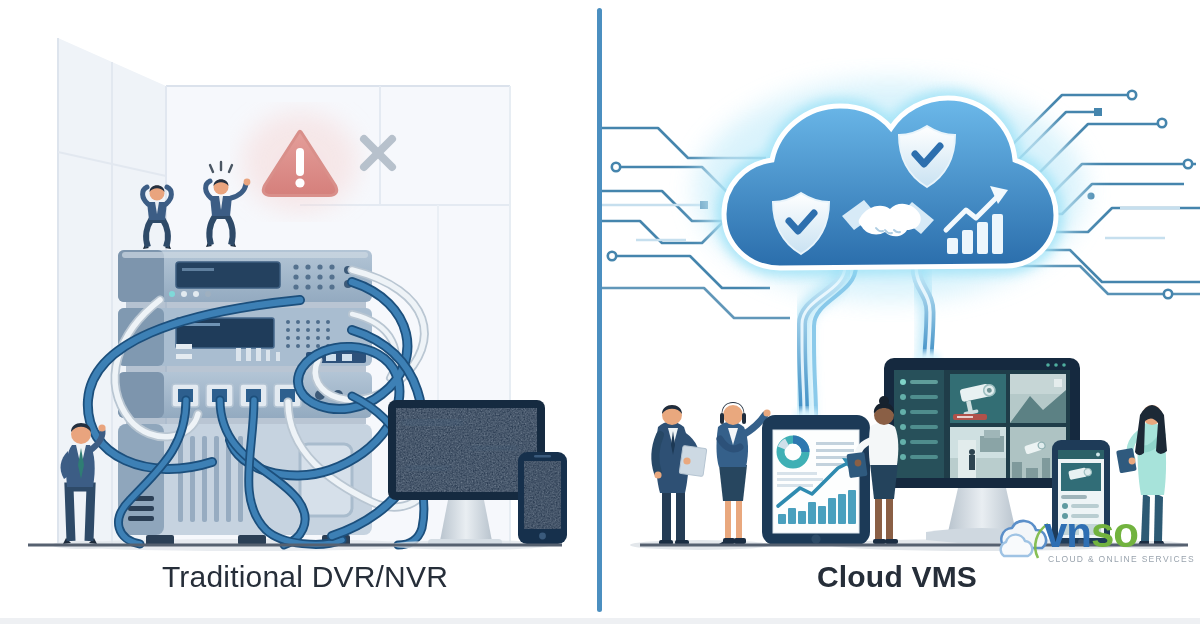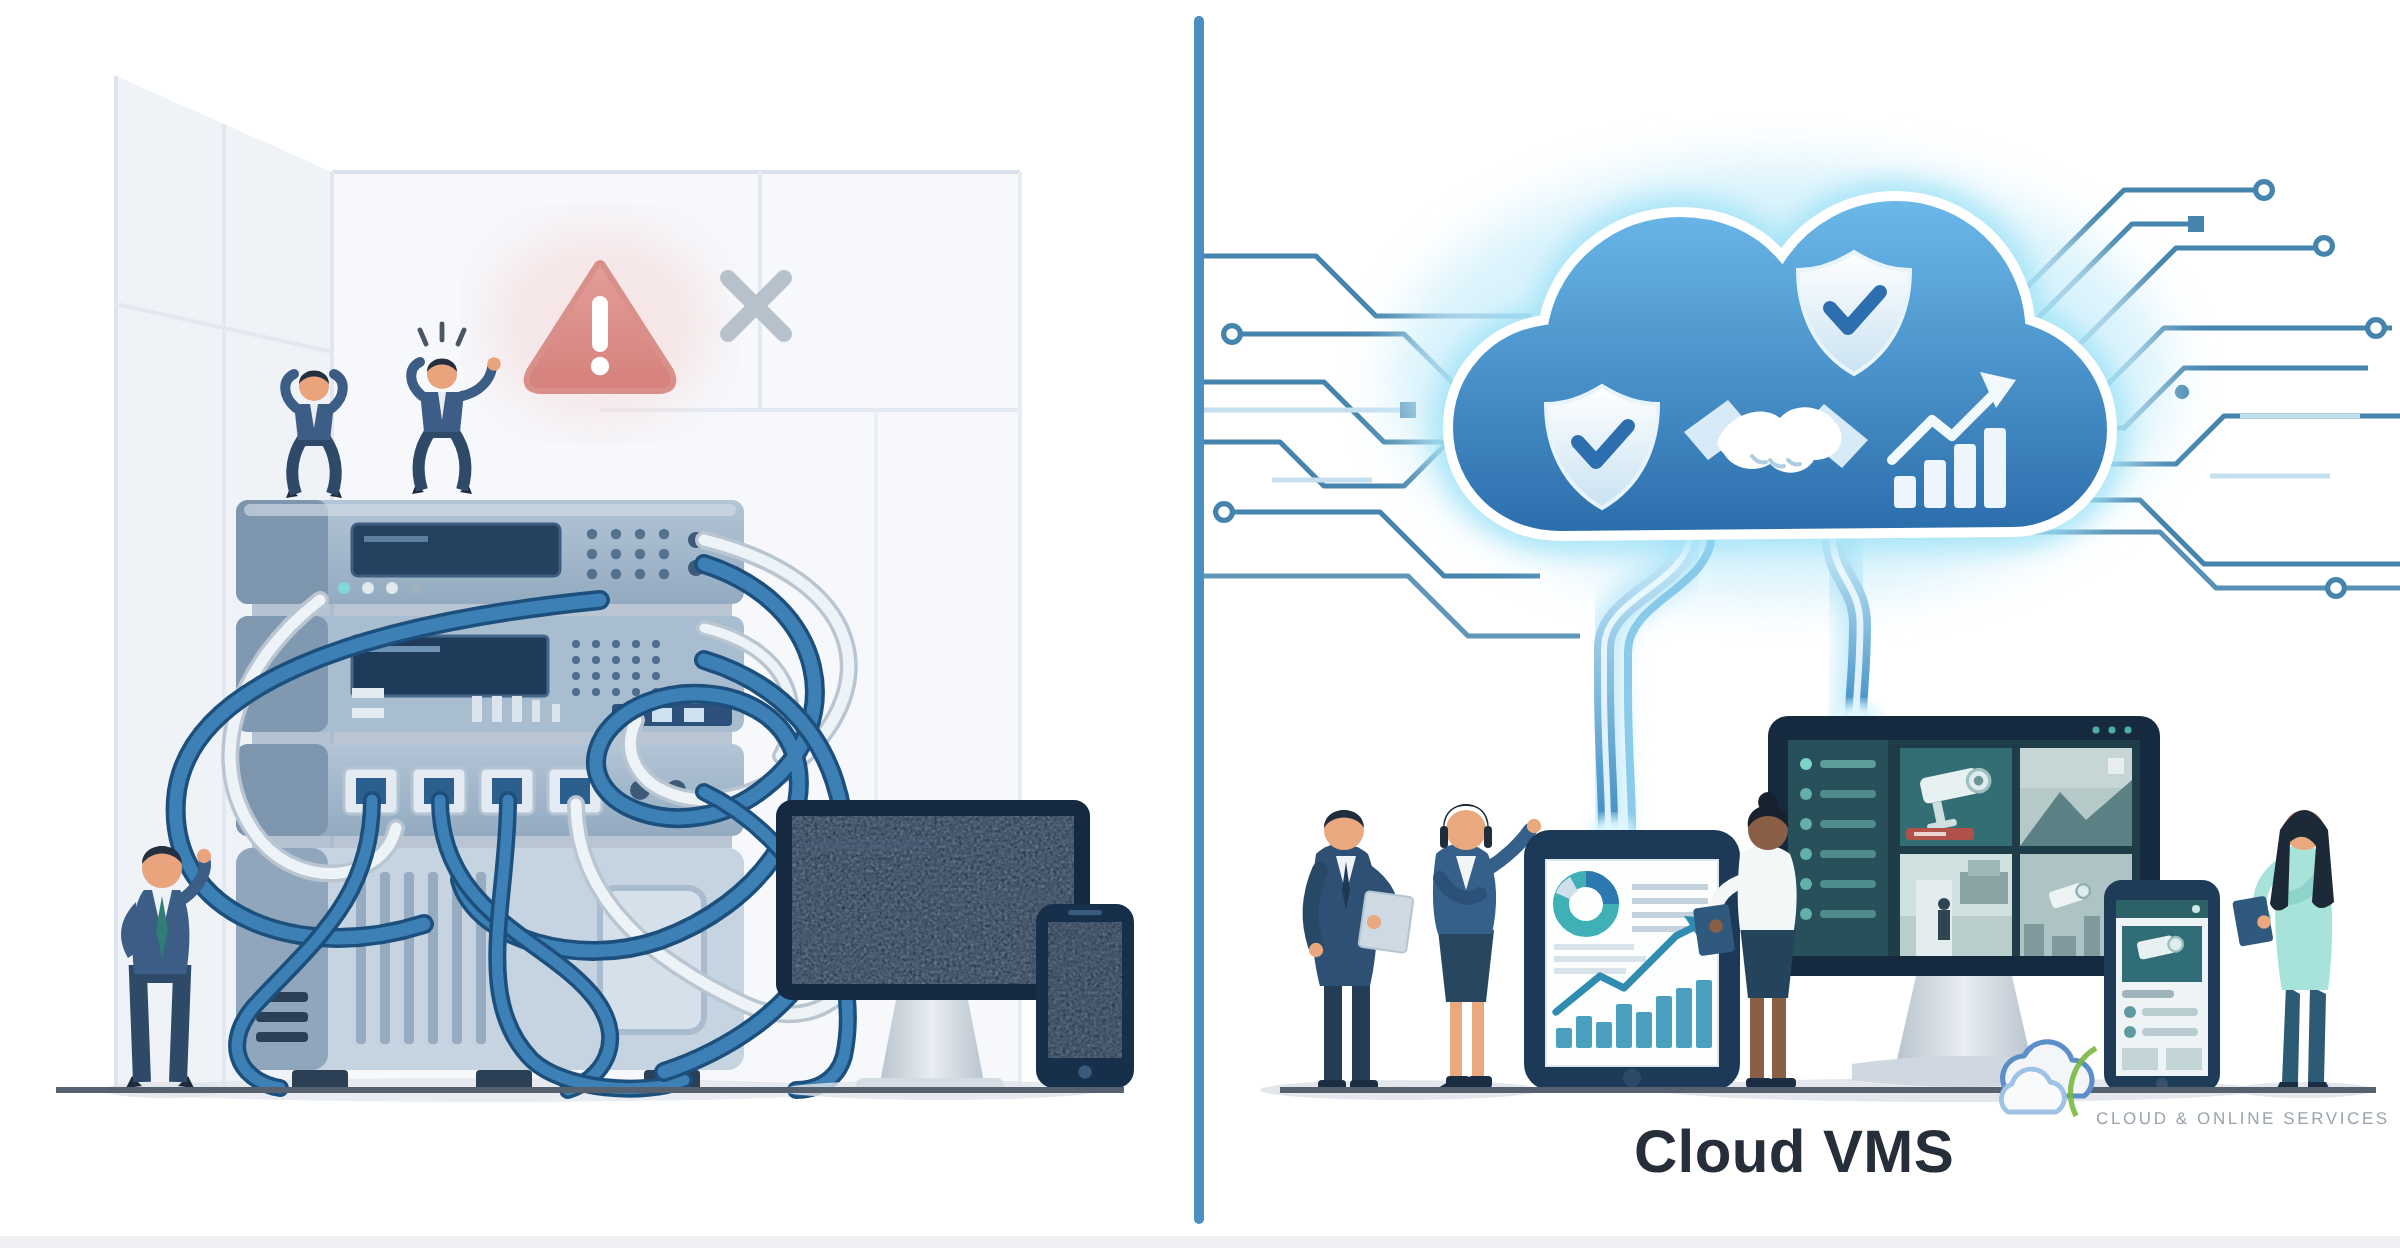--- a/index.html
+++ b/index.html
@@ -596,24 +596,26 @@
     <circle cx="0" cy="-130" r="10" fill="#e9a87e"></circle>
     <path d="M-12,-130 Q0,-150 12,-130 L15,-94 Q8,-88 4,-94 L6,-122 Q0,-130 -7,-124 L-8,-92 Q-14,-87 -17,-93 Z" fill="#1c2936"></path>
   </g>
 
   <line x1="640" y1="545" x2="1188" y2="545" stroke="#566170" stroke-width="3"></line>
 </g>
 
 <rect x="0" y="618" width="1200" height="6" fill="#eef0f3"></rect>
 </svg>
 
+<div class="panel-label label-left">Traditional DVR/NVR</div>
 <div class="panel-label label-right">Cloud VMS</div>
 
 <div class="logo">
   <svg class="mark" width="52" height="42" viewBox="0 0 52 42">
     <path d="M44,30 A10,10 0 0 0 38,12 A13,13 0 0 0 14,10 A11,11 0 0 0 8,30 Z" fill="#f3f6f9" stroke="#5b8fc9" stroke-width="2.6" stroke-linejoin="round"></path>
     <path d="M30,38 A8,8 0 0 0 27,23 A10,10 0 0 0 8,24 A8,8 0 0 0 6,38 Z" fill="#f8fafc" stroke="#9fc3e4" stroke-width="2.4" stroke-linejoin="round"></path>
     <path d="M40,40 A26,26 0 0 1 50,6" fill="none" stroke="#7ab843" stroke-width="2.6" opacity=".9"></path>
   </svg>
+  <div class="word"><span class="vn">vn</span><span class="so">so</span></div>
   <div class="tagline">CLOUD &amp; ONLINE SERVICES</div>
 </div>
 
 </div>
 
 </body></html>

